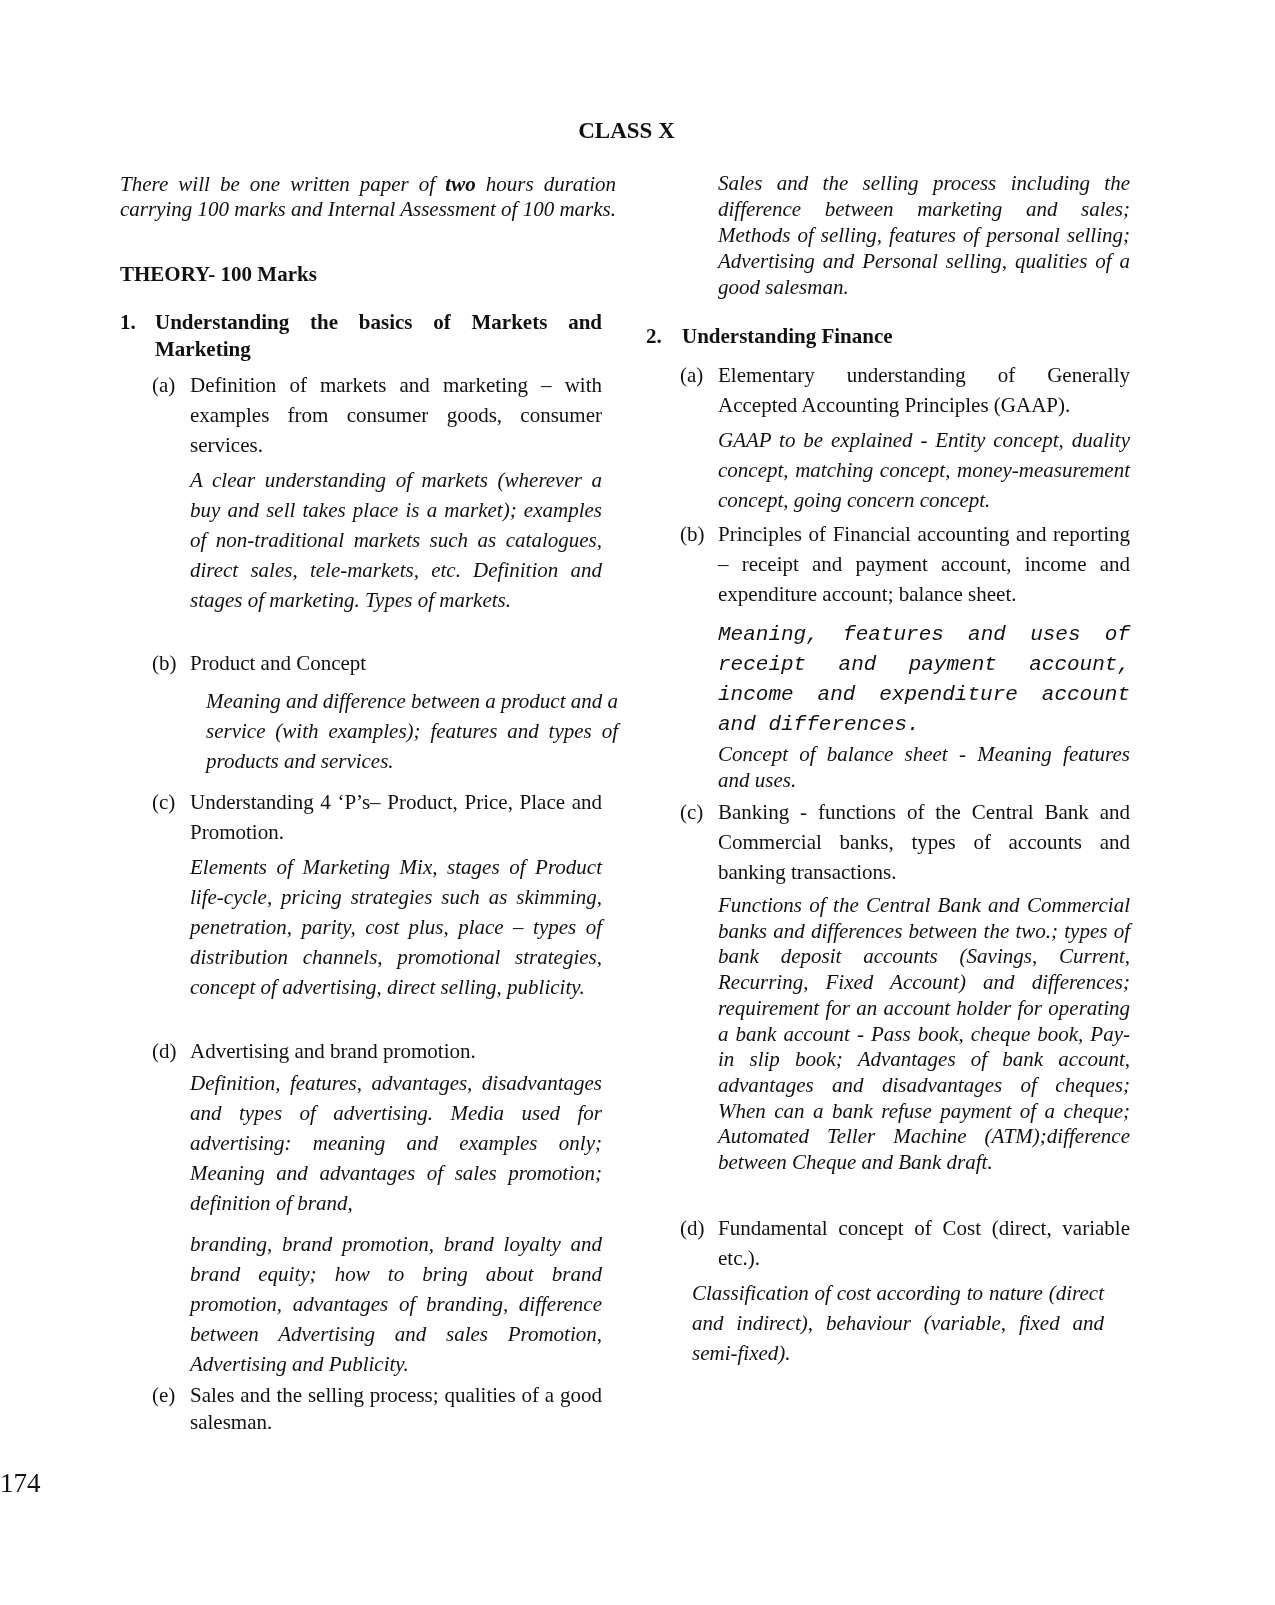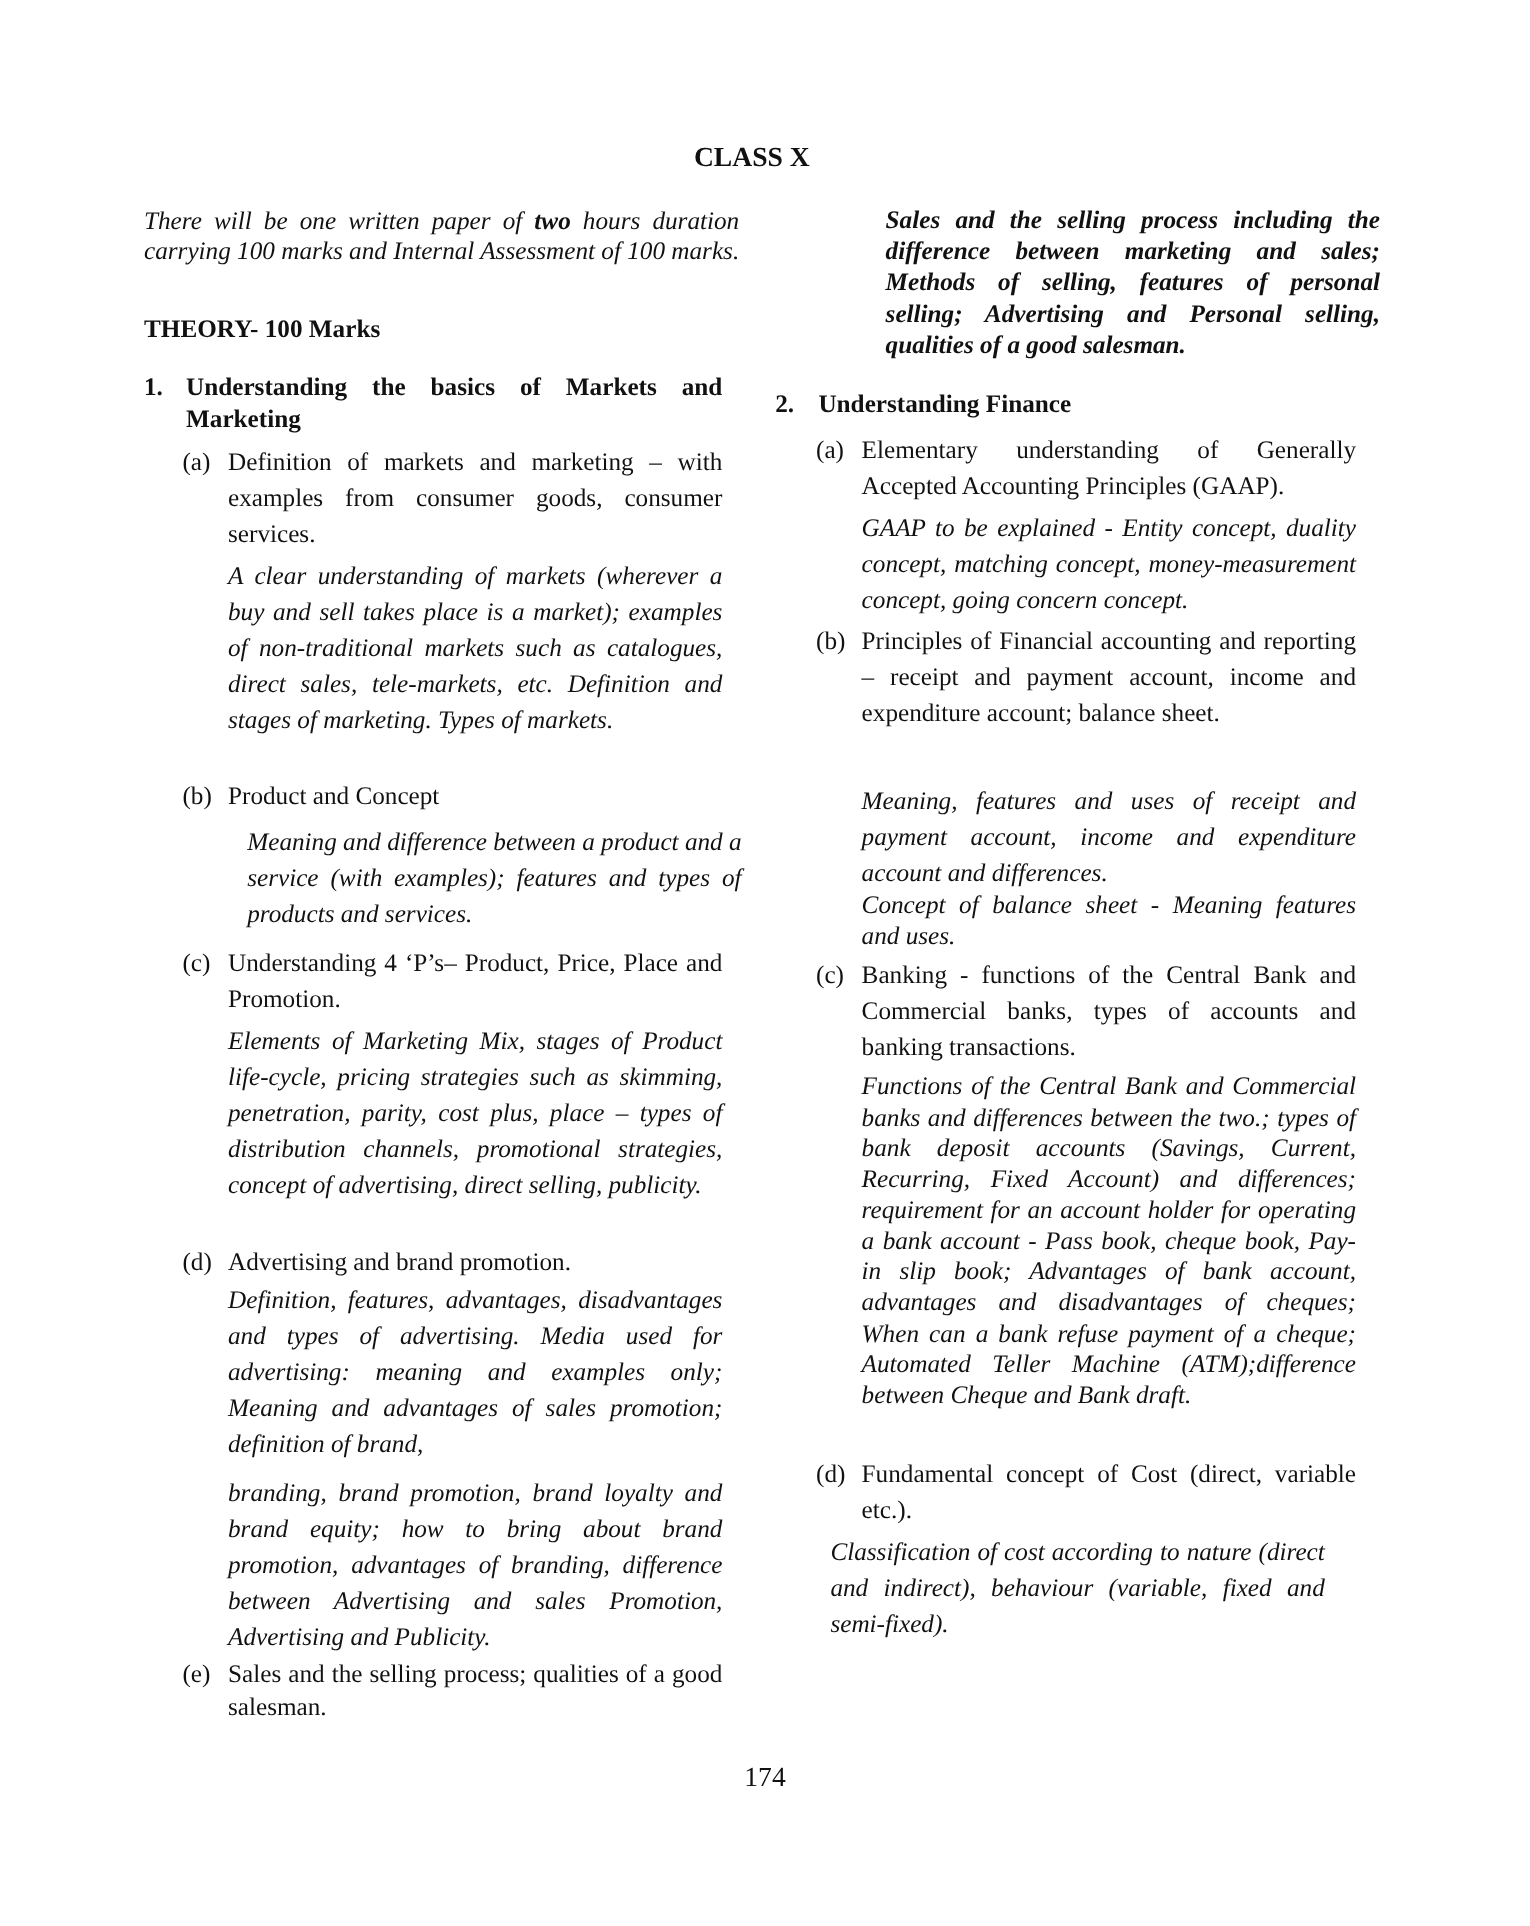--- a/index.html
+++ b/index.html
@@ -12,21 +12,21 @@
   .intro { left: 120px; width: 496px; top: 172px; font-size: 21px; line-height: 25px; }
   .theory { left: 120px; width: 496px; top: 262px; font-weight: bold; font-size: 21px; }
   .sec-head { font-weight: bold; font-size: 21px; line-height: 27px; }
   .sec-head .num { position: absolute; left: 0; }
   .sec-head .txt { display: block; }
   .item { font-size: 21px; line-height: 30px; }
   .item .lbl { position: absolute; left: 0; }
   .item .txt { display: block; margin-left: 38px; }
   .desc { font-size: 21px; line-height: 30px; font-style: italic; }
   .desc.tight { line-height: 26px; }
-  .page-num { left: 0; width: 1275px; top: 1468px; text-align: center; font-size: 23px; }
+  .page-num { left: 0; width: 1275px; top: 1468px; text-align: left; font-size: 27px; }
 </style>
 </head>
 <body>
 
 <div class="abs title">CLASS X</div>
 
 <div class="abs intro it just"><span>There will be one written paper of </span><b>two</b><span> hours duration carrying 100 marks and Internal Assessment of 100 marks.</span></div>
 
 <div class="abs theory">THEORY- 100 Marks</div>
 
@@ -58,38 +58,38 @@
   <span class="txt">Advertising and brand promotion.</span>
 </div>
 <div class="abs desc just" style="left:190px; width:412px; top:1068px;">Definition, features, advantages, disadvantages and types of advertising. Media used for advertising: meaning and examples only; Meaning and advantages of sales promotion; definition of brand,</div>
 <div class="abs desc just" style="left:190px; width:412px; top:1229px;">branding, brand promotion, brand loyalty and brand equity; how to bring about brand promotion, advantages of branding, difference between Advertising and sales Promotion, Advertising and Publicity.</div>
 
 <div class="abs item just" style="left:152px; width:450px; top:1382px; line-height:27px;">
   <span class="lbl">(e)</span>
   <span class="txt">Sales and the selling process; qualities of a good salesman.</span>
 </div>
 
-<div class="abs desc tight just" style="left:738px; width:412px; top:170px;font-weight:bold;">Sales and the selling process including the difference between marketing and sales; Methods of selling, features of personal selling; Advertising and Personal selling, qualities of a good salesman.</div>
+<div class="abs desc tight just" style="left:718px; width:412px; top:170px;">Sales and the selling process including the difference between marketing and sales; Methods of selling, features of personal selling; Advertising and Personal selling, qualities of a good salesman.</div>
 
 <div class="abs sec-head" style="left:646px; width:484px; top:323px;">
   <span class="num">2.</span>
   <span class="txt" style="margin-left:36px;">Understanding Finance</span>
 </div>
 
 <div class="abs item just" style="left:680px; width:450px; top:360px;">
   <span class="lbl">(a)</span>
   <span class="txt">Elementary understanding of Generally Accepted Accounting Principles (GAAP).</span>
 </div>
 <div class="abs desc just" style="left:718px; width:412px; top:425px;">GAAP to be explained - Entity concept, duality concept, matching concept, money-measurement concept, going concern concept.</div>
 
 <div class="abs item just" style="left:680px; width:450px; top:519px;">
   <span class="lbl">(b)</span>
   <span class="txt">Principles of Financial accounting and reporting – receipt and payment account, income and expenditure account; balance sheet.</span>
 </div>
-<div class="abs desc just" style="left:718px; width:412px; top:652px;">Meaning, features and uses of receipt and payment account, income and expenditure account and differences.</div>
+<div class="abs desc just" style="left:718px; width:412px; top:620px;font-family:Liberation Mono, monospace;">Meaning, features and uses of receipt and payment account, income and expenditure account and differences.</div>
 <div class="abs desc tight just" style="left:718px; width:412px; top:741px;">Concept of balance sheet - Meaning features and uses.</div>
 
 <div class="abs item just" style="left:680px; width:450px; top:797px;">
   <span class="lbl">(c)</span>
   <span class="txt">Banking - functions of the Central Bank and Commercial banks, types of accounts and banking transactions.</span>
 </div>
 <div class="abs desc just" style="left:718px; width:412px; top:893px; line-height:25.7px;">Functions of the Central Bank and Commercial banks and differences between the two.; types of bank deposit accounts (Savings, Current, Recurring, Fixed Account) and differences; requirement for an account holder for operating a bank account - Pass book, cheque book, Pay-in slip book; Advantages of bank account, advantages and disadvantages of cheques; When can a bank refuse payment of a cheque; Automated Teller Machine (ATM);difference between Cheque and Bank draft.</div>
 
 <div class="abs item just" style="left:680px; width:450px; top:1213px;">
   <span class="lbl">(d)</span>

